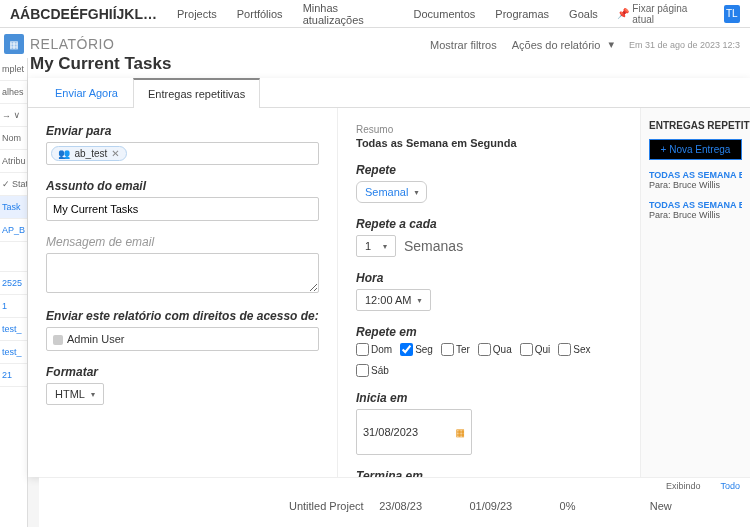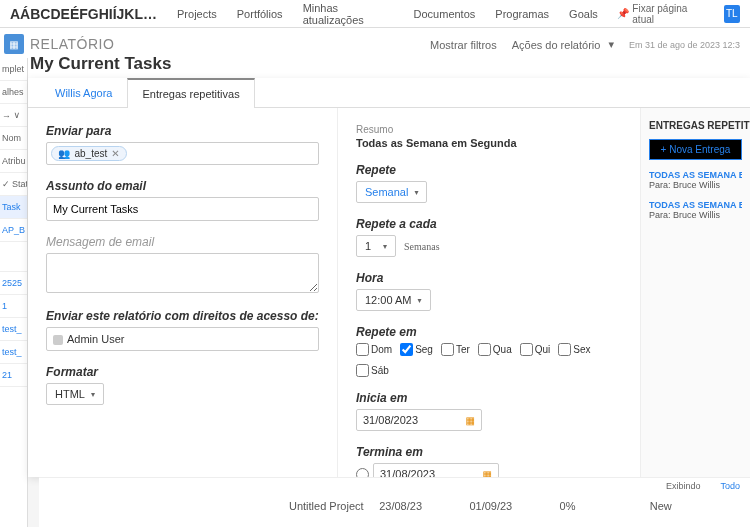--- a/index.html
+++ b/index.html
@@ -30,39 +30,39 @@
 .col3 { width: 110px; padding: 12px 8px; border-left: 1px solid #eee; background: #fafafa; overflow: hidden; }
 .lbl { font-size: 12px; font-weight: bold; color: #333; display: block; margin-bottom: 4px; font-style: italic; }
 .lbl.muted { color: #999; font-weight: normal; }
 .field { margin-bottom: 14px; }
 .input { width: 100%; border: 1px solid #ccc; padding: 5px 6px; font-size: 11px; border-radius: 2px; }
 .textarea { width: 100%; border: 1px solid #ccc; height: 40px; border-radius: 2px; }
 .chip { display: inline-flex; align-items: center; background: #eef4fc; border: 1px solid #b8d4f0; border-radius: 10px; padding: 1px 6px; font-size: 10px; gap: 4px; }
 .chip .x { color: #888; cursor: pointer; }
 .dd { border: 1px solid #ccc; padding: 4px 8px; border-radius: 2px; display: inline-flex; align-items: center; gap: 6px; font-size: 11px; cursor: pointer; }
 .dd .caret { font-size: 8px; color: #666; }
-.dd.blue { color: #2680eb; }
+.dd.blue { color: #2680eb; border-radius: 6px; }
 .summary { font-size: 10px; color: #888; }
 .summarytxt { font-size: 11px; font-weight: bold; color: #333; margin-top: 2px; margin-bottom: 14px; }
 .daychecks { display: flex; gap: 8px; flex-wrap: wrap; font-size: 10px; }
 .daychecks label { display: flex; align-items: center; gap: 2px; }
-.dateinput { border: 1px solid #ccc; padding: 4px 6px; width: 126px; font-size: 11px; border-radius: 2px; display: flex; align-items: center; justify-content: space-between; }
+.dateinput { border: 1px solid #ccc; padding: 16px 6px; width: 116px; font-size: 11px; border-radius: 2px; display: flex; align-items: center; justify-content: space-between; }
 .dateinput .cal { color: #e68a00; font-size: 10px; }
 .radio { display: flex; align-items: center; gap: 4px; font-size: 11px; margin-top: 3px; }
 .col3 .hdr { font-size: 10px; font-weight: bold; color: #333; margin-bottom: 8px; white-space: nowrap; }
 .col3 .newbtn { border: 1px solid #2680eb; color: #2680eb; background: #000000; padding: 4px 6px; font-size: 10px; width: 100%; text-align: center; cursor: pointer; white-space: nowrap; overflow: hidden; }
 .col3 .entry { margin-top: 10px; }
 .col3 .entry .t { color: #2680eb; font-size: 9px; font-weight: bold; white-space: nowrap; overflow: hidden; }
 .col3 .entry .p { color: #555; font-size: 9px; }
 .footer { position: absolute; left: 39px; right: 0; bottom: 0; height: 50px; background: #fff; border-top: 1px solid #eee; }
 .footer .bar { display: flex; justify-content: flex-end; gap: 20px; padding: 3px 10px; font-size: 9px; color: #666; }
 .footer .row { display: flex; padding: 6px 10px; font-size: 11px; color: #555; }
 .footer .row > div { flex: 1; }
 .inline { display: inline-flex; align-items: center; gap: 8px; }
-.small { font-size: 10px; color: #666; font-family: Liberation Serif, serif; }
+.small { font-size: 14px; color: #666; }
 .usericon { display:inline-block; width:10px; height:10px; background:#ccc; border-radius:2px; margin-right:4px; vertical-align:middle; }
 </style>
 </head>
 <body>
 
 <div class="topnav">
   <span class="brand">AÁBCDEÉFGHIÍJKL…</span>
   <span class="navitem">Projects</span>
   <span class="navitem">Portfólios</span>
   <span class="navitem">Minhas atualizações</span>
@@ -99,21 +99,21 @@
   <div class="item" style="height:30px"></div>
   <div class="item blue">2525</div>
   <div class="item blue">1</div>
   <div class="item blue">test_</div>
   <div class="item blue">test_</div>
   <div class="item blue">21</div>
 </div>
 
 <div class="modal">
   <div class="tabs">
-    <div class="tab inactive">Willis Agora</div>
+    <div class="tab inactive">Enviar Agora</div>
     <div class="tab active">Entregas repetitivas</div>
   </div>
   <div class="body">
     <div class="col1">
       <div class="field">
         <span class="lbl">Enviar para</span>
         <div class="input" style="padding:3px 4px;">
           <span class="chip">👥 <span>ab_test</span> <span class="x">✕</span></span>
         </div>
       </div>

